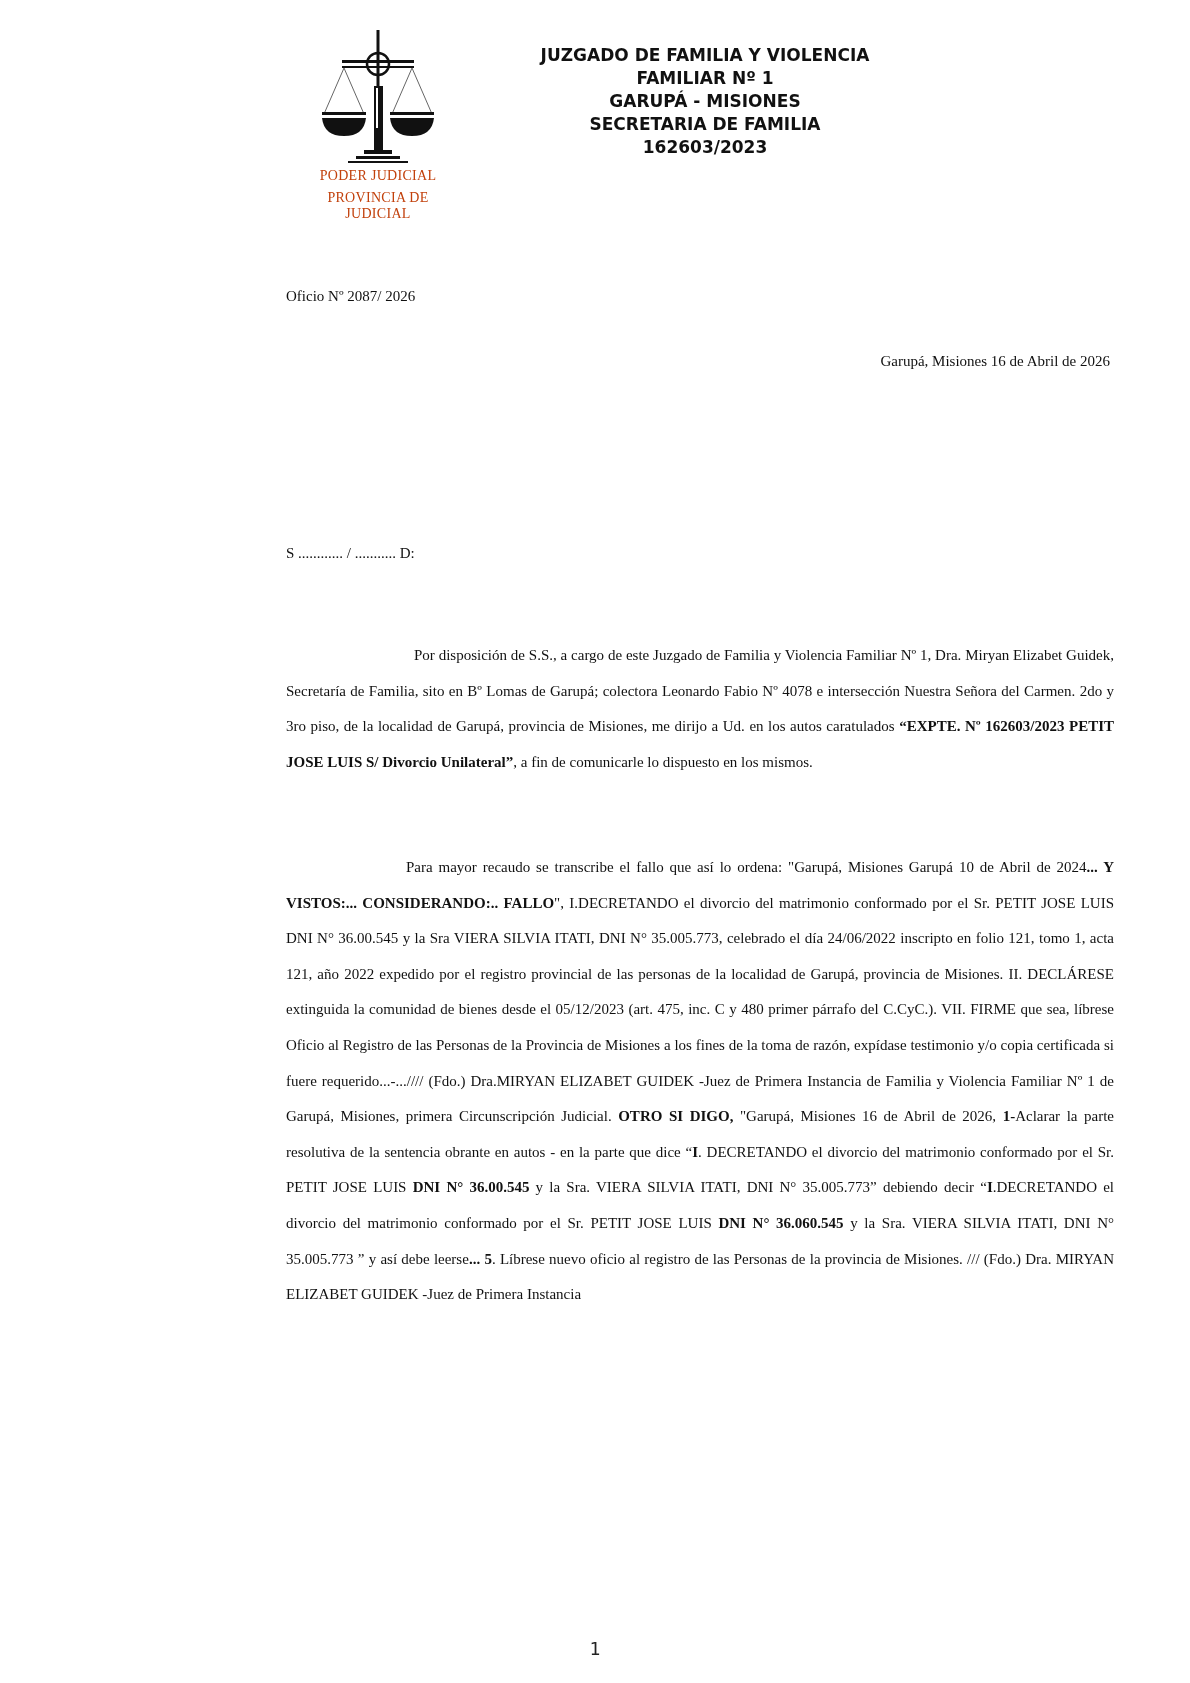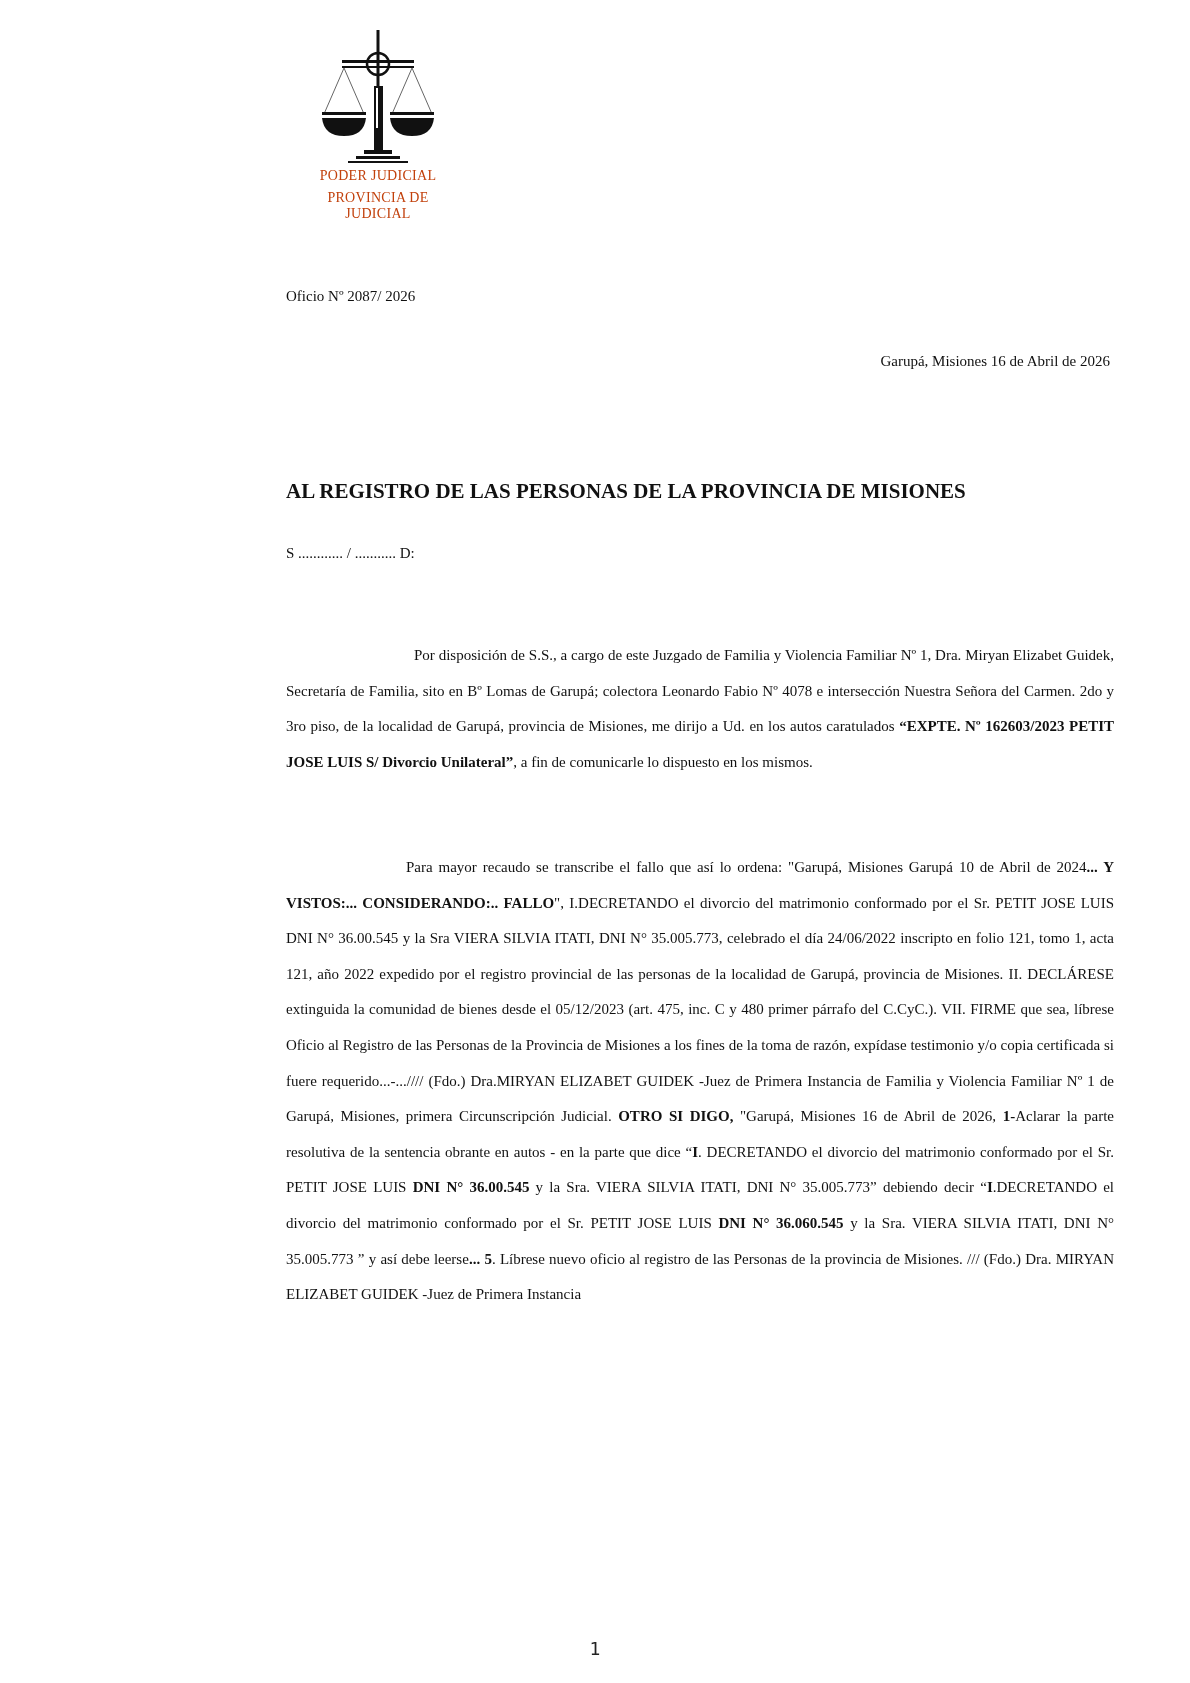--- a/index.html
+++ b/index.html
@@ -62,25 +62,31 @@
       <rect x="70" y="84" width="44" height="3" fill="#111"></rect>
       <path d="M70 90 L114 90 Q112 108 92 108 Q72 108 70 90 Z" fill="#111"></path>
       <rect x="44" y="122" width="28" height="4" fill="#111"></rect>
       <rect x="36" y="128" width="44" height="3" fill="#111"></rect>
       <rect x="28" y="133" width="60" height="2" fill="#111"></rect>
     </svg>
     <div class="logo-text l1">PODER JUDICIAL</div>
     <div class="logo-text l2">PROVINCIA DE JUDICIAL</div>
   </div>
 
+  <div class="court-header">
+    <div>JUZGADO DE FAMILIA Y VIOLENCIA</div>
+    <div>FAMILIAR Nº 1</div>
+    <div>GARUPÁ - MISIONES</div>
+    <div>SECRETARIA DE FAMILIA</div>
+    <div>162603/2023</div>
+  </div>
 
 
   <div class="body-text oficio">Oficio Nº  2087/ 2026</div>
   <div class="body-text fecha">Garupá, Misiones 16 de Abril de 2026</div>
-  <div class="body-text destinatario">AL REGISTRO DE LAS PERSONAS DE LA PROVINCIA DE MISIONES</div>
   <div class="body-text sd">S ............ / ........... D:</div>
 
   <div class="body-text para para1"><span class="indent"></span><span>Por disposición de S.S., a cargo de este Juzgado de Familia y Violencia Familiar Nº 1, Dra. Miryan Elizabet Guidek, Secretaría de Familia, sito en Bº Lomas de Garupá; colectora Leonardo Fabio Nº 4078 e intersección Nuestra Señora del Carmen.  2do y 3ro piso, de la localidad de Garupá, provincia de Misiones, me dirijo a Ud. en los autos caratulados </span><b>“EXPTE. Nº 162603/2023 PETIT JOSE LUIS S/ Divorcio Unilateral”</b><span>, a fin de comunicarle lo dispuesto en los mismos.</span></div>
 
   <div class="body-text para para2"><span class="indent2"></span><span>Para mayor recaudo se transcribe el fallo que así lo ordena: "Garupá, Misiones Garupá 10 de Abril de 2024</span><b>... Y VISTOS:... CONSIDERANDO:.. FALLO</b><span>", I.DECRETANDO el divorcio del matrimonio conformado por el Sr. PETIT JOSE LUIS DNI N° 36.00.545 y la Sra VIERA SILVIA ITATI, DNI N° 35.005.773, celebrado el día 24/06/2022 inscripto en folio 121, tomo 1, acta 121, año 2022 expedido por el registro provincial de las personas de la localidad de Garupá, provincia de Misiones. II. DECLÁRESE extinguida la comunidad de bienes desde el 05/12/2023 (art. 475, inc. C y 480 primer párrafo del C.CyC.). VII. FIRME que sea, líbrese Oficio al Registro de las Personas de la Provincia de Misiones a los fines de la toma de razón, expídase testimonio y/o copia certificada si fuere requerido...-...//// (Fdo.) Dra.MIRYAN ELIZABET GUIDEK -Juez de Primera Instancia de Familia y Violencia Familiar Nº 1 de Garupá, Misiones, primera Circunscripción Judicial. </span><b>OTRO SI DIGO,</b><span> "Garupá, Misiones 16 de Abril de 2026, </span><b>1-</b><span>Aclarar la parte resolutiva de la sentencia obrante en autos - en la parte que dice “</span><b>I</b><span>. DECRETANDO el divorcio del matrimonio conformado por el Sr. PETIT JOSE LUIS </span><b>DNI N° 36.00.545</b><span> y la Sra. VIERA SILVIA ITATI, DNI N° 35.005.773” debiendo decir “</span><b>I</b><span>.DECRETANDO el divorcio del matrimonio conformado por el Sr. PETIT JOSE LUIS </span><b>DNI N° 36.060.545</b><span> y la Sra. VIERA SILVIA ITATI, DNI N° 35.005.773 ” y así debe leerse</span><b>... 5</b><span>. Líbrese nuevo oficio al registro de las Personas de la provincia de Misiones. /// (Fdo.) Dra. MIRYAN ELIZABET GUIDEK -Juez de Primera Instancia</span></div>
 
   <div class="page-number">1</div>
 </div>
 
 </body></html>

